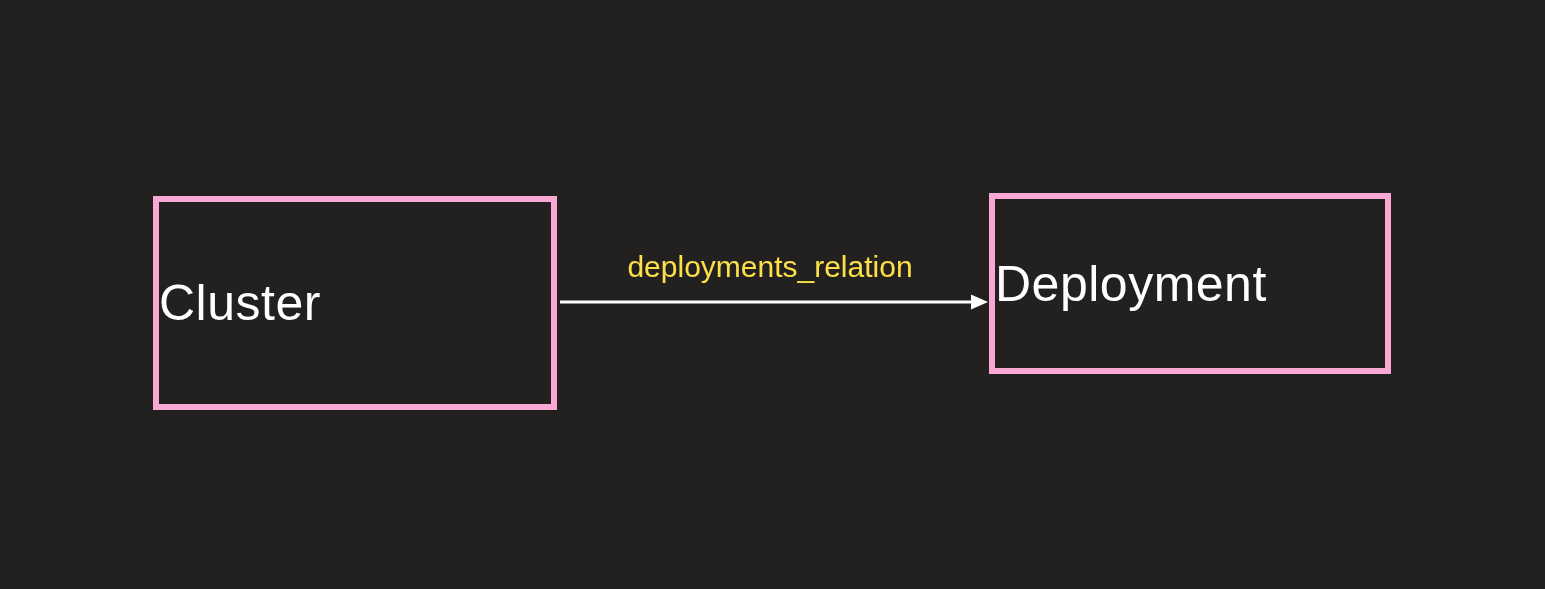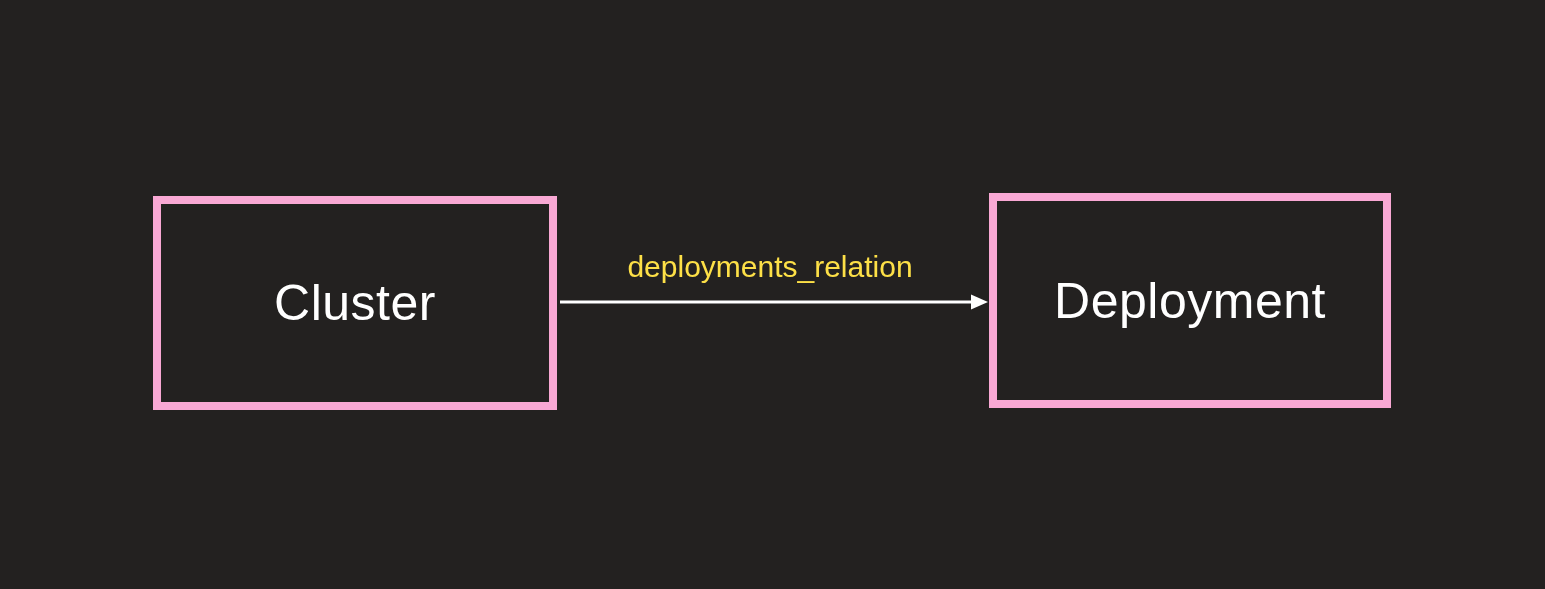--- a/index.html
+++ b/index.html
@@ -13,45 +13,44 @@
     overflow: hidden;
     font-family: "Liberation Sans", "DejaVu Sans", sans-serif;
     position: relative;
   }
   .canvas {
     position: absolute;
     inset: 0;
   }
   .node {
     position: absolute;
-    border: 8px solid #f9a8d4;
+    border: 6px solid #f9a8d4;
     box-sizing: border-box;
     display: flex;
     align-items: center;
-    justify-content: center;
     background: transparent;
   }
   .node-label {
     color: #ffffff;
     font-size: 50px;
     font-weight: 400;
     letter-spacing: 0.5px;
     white-space: nowrap;
   }
   #node-cluster {
     left: 153px;
     top: 196px;
     width: 404px;
     height: 214px;
   }
   #node-deployment {
     left: 989px;
     top: 193px;
     width: 402px;
-    height: 215px;
+    height: 181px;
   }
   .edge-layer {
     position: absolute;
     left: 0;
     top: 0;
     width: 1545px;
     height: 589px;
     pointer-events: none;
   }
   .edge-label {

